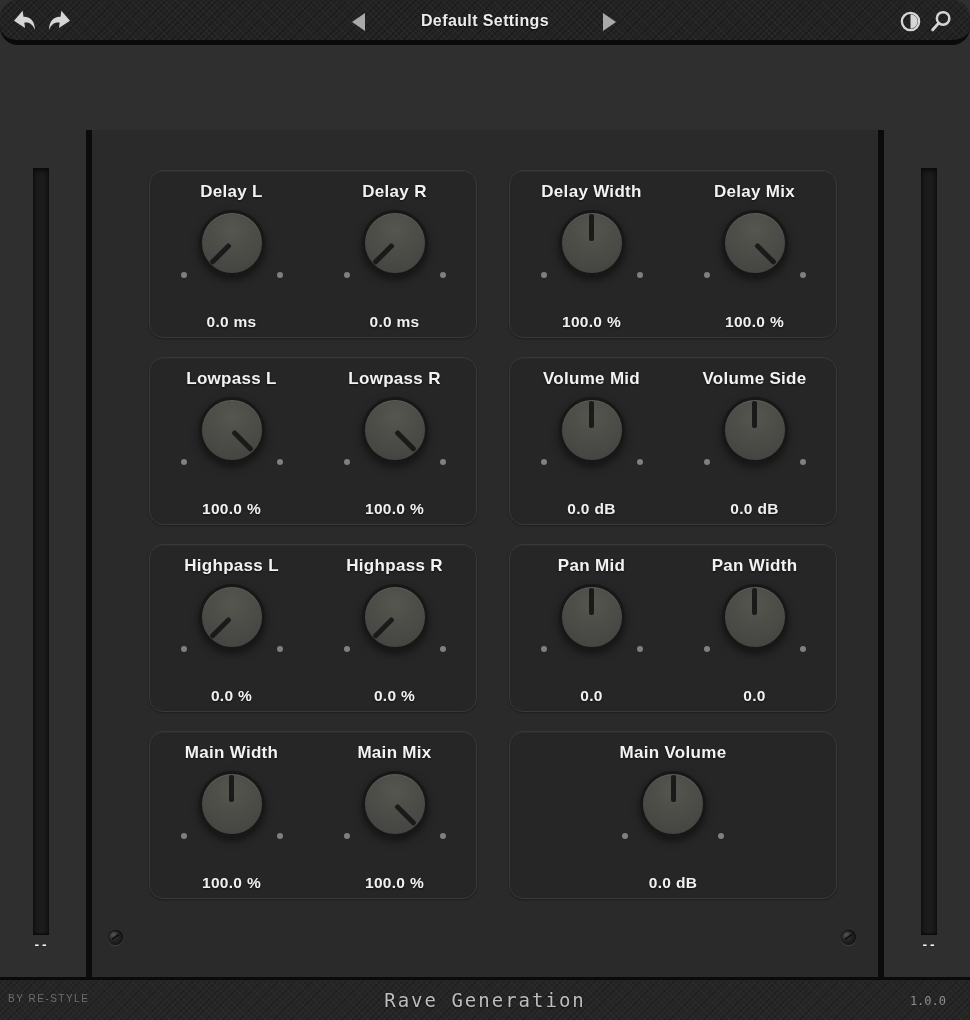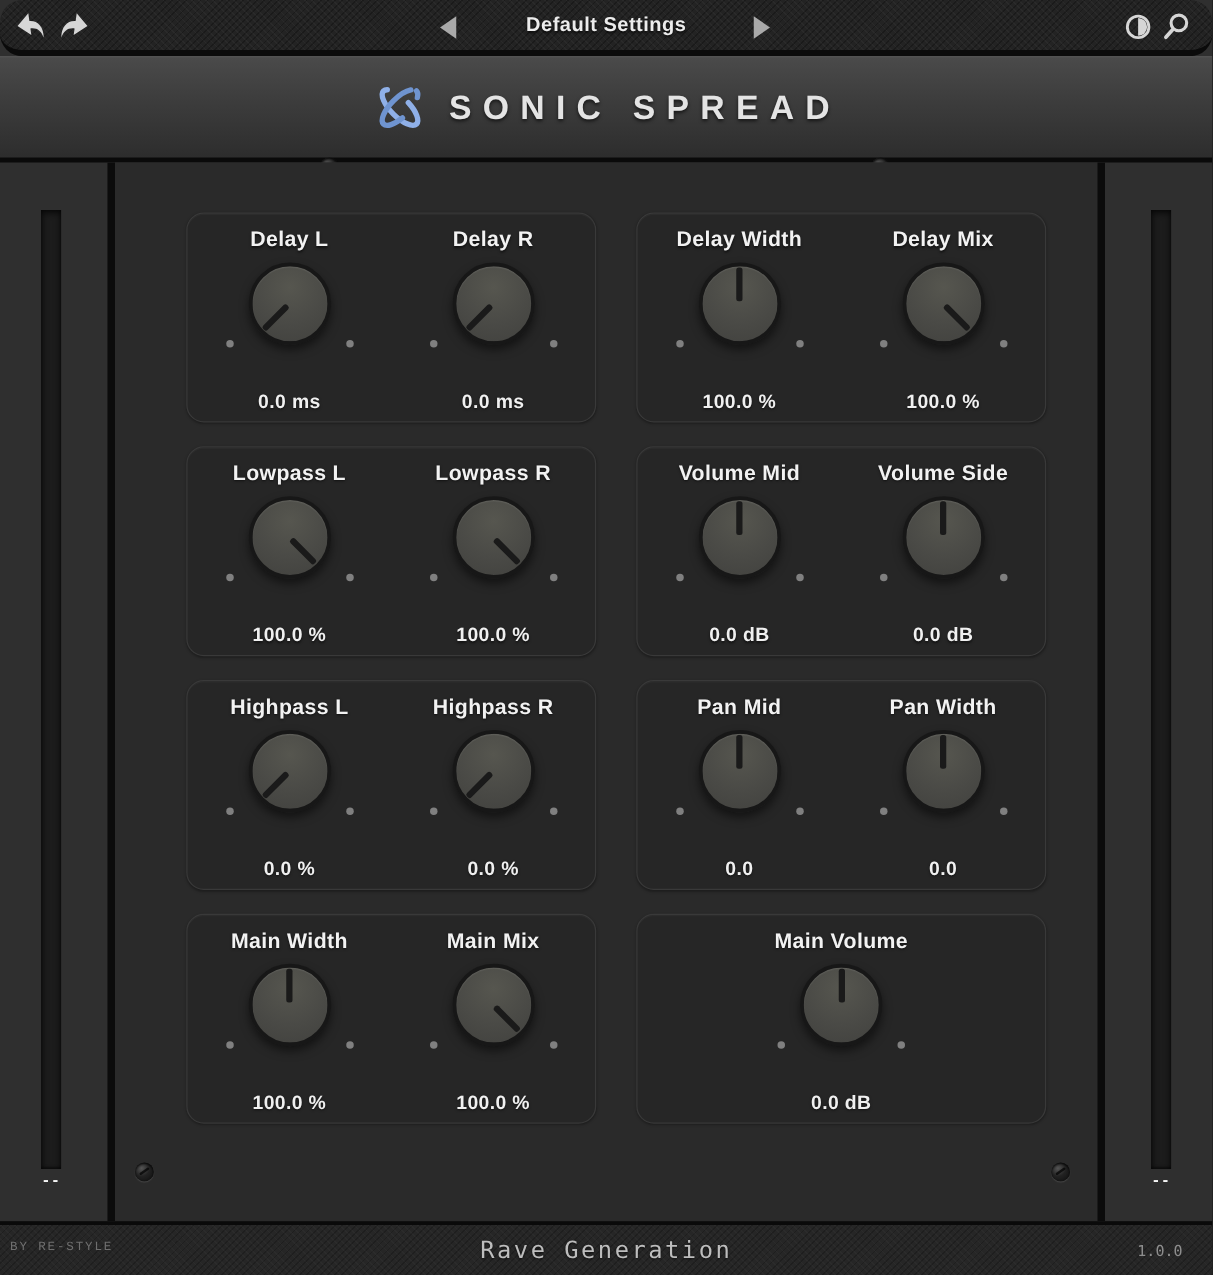--- a/index.html
+++ b/index.html
@@ -133,21 +133,21 @@
   #footer{
     position:absolute;bottom:0;left:0;width:100%;height:40px;
     background:
       repeating-linear-gradient(45deg, rgba(255,255,255,.025) 0 1px, transparent 1px 4px),
       repeating-linear-gradient(-45deg, rgba(0,0,0,.2) 0 1px, transparent 1px 4px),
       #262626;
     border-top:3px solid #0a0a0a;box-sizing:content-box;
   }
   #footer-credit{
     position:absolute;left:8px;top:13px;color:#6f6f6f;font-size:10px;
-    letter-spacing:1.5px;font-family:Liberation Mono, monospace;
+    letter-spacing:1.5px;font-family:Liberation Sans, sans-serif;
   }
   #footer-product{
     position:absolute;left:50%;top:9px;transform:translateX(-50%);
     color:#bdbdbd;font-size:19px;letter-spacing:2px;
     font-family:"DejaVu Sans Mono",monospace;white-space:nowrap;
     text-shadow:0 1px 2px rgba(0,0,0,.6);
   }
   #footer-version{
     position:absolute;right:24px;top:14px;color:#8d8d8d;font-size:12px;
     font-family:"DejaVu Sans Mono",monospace;
@@ -185,33 +185,20 @@
       </svg>
     </span>
     <span class="tb-icon" style="left:928px;top:9px;">
       <svg width="25" height="25" viewBox="0 0 24 24">
         <circle cx="14.5" cy="9" r="6" fill="none" stroke="#d6d6d6" stroke-width="2.4"></circle>
         <line x1="10" y1="13.8" x2="4.5" y2="20" stroke="#d6d6d6" stroke-width="2.8" stroke-linecap="round"></line>
       </svg>
     </span>
   </div>
 
-  <div id="header">
-    <div id="header-center">
-      <svg width="46" height="46" viewBox="0 0 32 32">
-        <g fill="none" stroke-linecap="round">
-          <ellipse cx="16" cy="16" rx="13" ry="5.2" transform="rotate(45 16 16)" stroke="#8fb0e8" stroke-width="3" stroke-dasharray="38 14" stroke-dashoffset="6"></ellipse>
-          <ellipse cx="16" cy="16" rx="13" ry="5.2" transform="rotate(-45 16 16)" stroke="#6f94d0" stroke-width="3" stroke-dasharray="38 14" stroke-dashoffset="34"></ellipse>
-        </g>
-      </svg>
-      <span id="plugin-title">SONIC SPREAD</span>
-    </div>
-    <span class="screw" style="left:256px;top:80px;"></span>
-    <span class="screw" style="left:697px;top:80px;"></span>
-  </div>
 
   <div id="body">
     <div class="meter" id="meter-left"></div>
     <div class="meter" id="meter-right"></div>
     <span class="meter-label" id="meter-label-left">--</span>
     <span class="meter-label" id="meter-label-right">--</span>
 
     <div id="panel">
       <div id="knob-grid">
           <div class="group">

